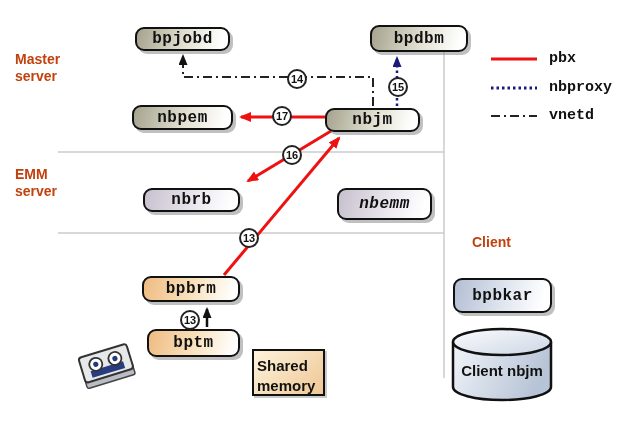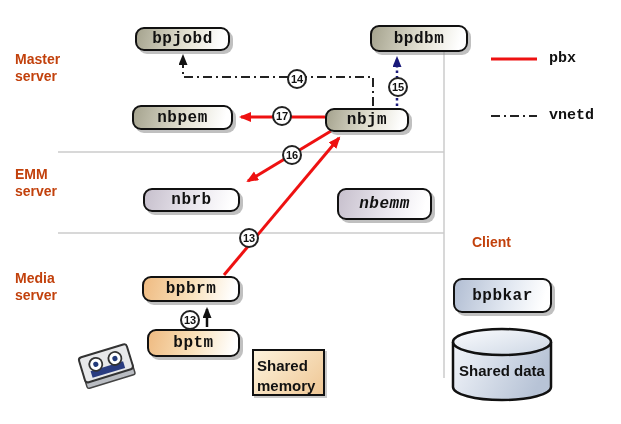--- a/index.html
+++ b/index.html
@@ -140,45 +140,50 @@
 
     <path d="M331,131 L248,181" stroke="#ee1111" stroke-width="3" fill="none" marker-end="url(#arrRed)"></path>
 
     <path d="M224,275 L339,138" stroke="#ee1111" stroke-width="3" fill="none" marker-end="url(#arrRed)"></path>
 
     <path d="M207,327 V309" stroke="#111" stroke-width="2.5" fill="none" marker-end="url(#arrBlack)"></path>
   </svg>
 
   <div class="section-label" style="left:15px; top:51px; width:64px;">Master server</div>
   <div class="section-label" style="left:15px; top:166px; width:64px;">EMM server</div>
-  <div class="section-label" style="left:15px; top:270px; width:64px;">Media server</div>
   <div class="section-label" style="left:472px; top:234px; width:80px;">Client</div>
 
   <div class="pbox fill-olive" style="left:135px; top:27px; width:95px; height:24px;">bpjobd</div>
   <div class="pbox fill-olive" style="left:322px; top:25px; width:98px; height:27px;margin-left:48px;">bpdbm</div>
   <div class="pbox fill-olive" style="left:132px; top:105px; width:101px; height:25px;">nbpem</div>
-  <div class="pbox fill-olive" style="left:325px; top:108px; width:84px; height:24px;">nbjm</div>
+  <div class="pbox fill-olive" style="left:325px; top:108px; width:95px; height:24px;">nbjm</div>
   <div class="pbox fill-lav" style="left:143px; top:188px; width:97px; height:24px;">nbrb</div>
   <div class="pbox fill-lav" style="left:337px; top:188px; width:95px; height:32px;font-style:italic;">nbemm</div>
   <div class="pbox fill-orange" style="left:142px; top:276px; width:98px; height:26px;">bpbrm</div>
   <div class="pbox fill-orange" style="left:147px; top:329px; width:93px; height:28px;">bptm</div>
   <div class="pbox fill-blue" style="left:453px; top:278px; width:99px; height:35px;">bpbkar</div>
 
   <div class="badge" style="left:287px; top:69px;">14</div>
   <div class="badge" style="left:388px; top:77px;">15</div>
   <div class="badge" style="left:272px; top:106px;">17</div>
   <div class="badge" style="left:282px; top:145px;">16</div>
   <div class="badge" style="left:239px; top:228px;">13</div>
   <div class="badge" style="left:180px; top:310px;">13</div>
 
   <div class="legend-row" style="top:50px;">
     <svg class="swatch" width="48" height="10" viewBox="0 0 48 10">
       <line x1="1" y1="5" x2="47" y2="5" stroke="#ee1111" stroke-width="3"></line>
     </svg>
     <span class="legend-label">pbx</span>
+  </div>
+  <div class="legend-row" style="top:79px;">
+    <svg class="swatch" width="48" height="10" viewBox="0 0 48 10">
+      <line x1="1" y1="5" x2="47" y2="5" stroke="#1a1a7a" stroke-width="3" stroke-dasharray="2.5 3"></line>
+    </svg>
+    <span class="legend-label">nbproxy</span>
   </div>
   <div class="legend-row" style="top:107px;">
     <svg class="swatch" width="48" height="10" viewBox="0 0 48 10">
       <line x1="1" y1="5" x2="47" y2="5" stroke="#222" stroke-width="2" stroke-dasharray="9 4 2 4"></line>
     </svg>
     <span class="legend-label">vnetd</span>
   </div>
 
   <div class="shared-mem">Shared memory</div>
 
@@ -204,16 +209,16 @@
           <stop offset="1" stop-color="#b7c3d6"></stop>
         </linearGradient>
         <linearGradient id="cylTop" x1="0" y1="0" x2="1" y2="1">
           <stop offset="0" stop-color="#fbfcfe"></stop>
           <stop offset="1" stop-color="#ccd6e4"></stop>
         </linearGradient>
       </defs>
       <path d="M3,16 L3,61 A49,13 0 0 0 101,61 L101,16" fill="url(#cylBody)" stroke="#111" stroke-width="2.5"></path>
       <ellipse cx="52" cy="16" rx="49" ry="13" fill="url(#cylTop)" stroke="#111" stroke-width="2.5"></ellipse>
     </svg>
-    <div class="cylinder-label">Shared data</div>
+    <div class="cylinder-label">Client nbjm</div>
   </div>
 
 </div>
 
 </body></html>

